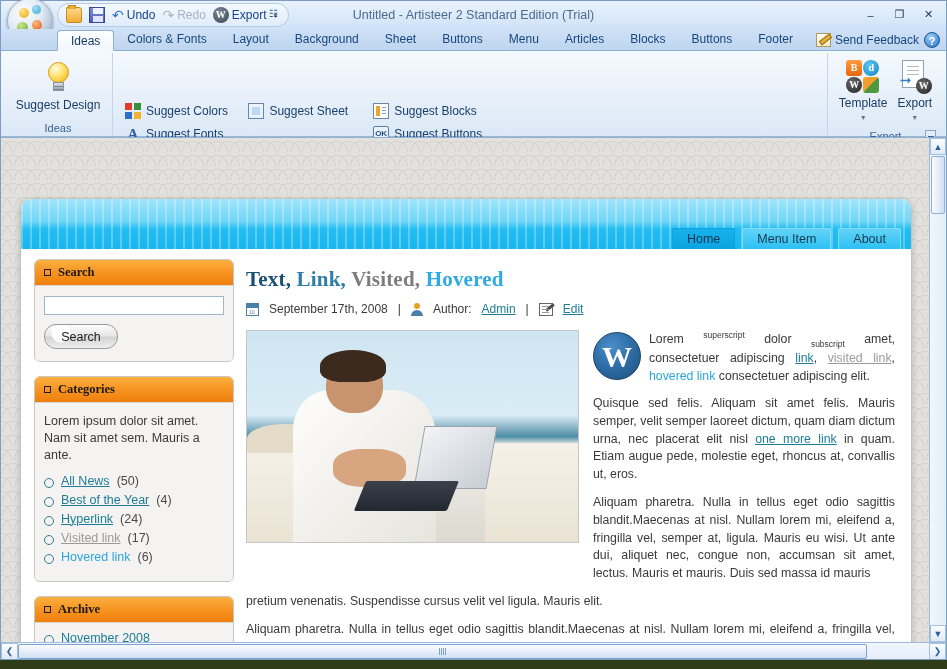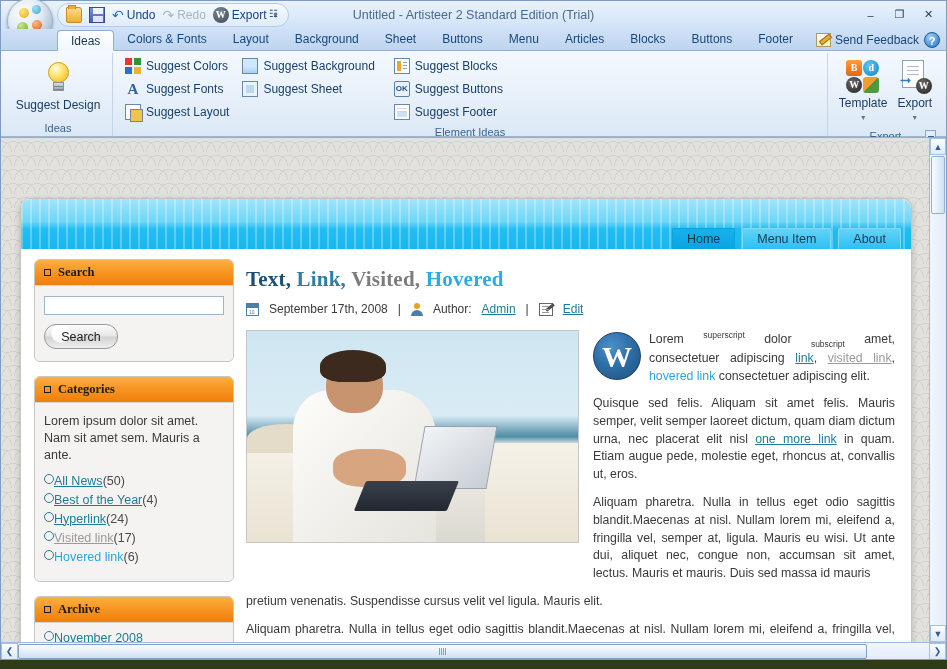--- a/index.html
+++ b/index.html
@@ -107,21 +107,21 @@
   .bulb{
     width:28px;height:34px;position:relative;
   }
   .bulb .glass{
     position:absolute;left:4px;top:0;width:21px;height:21px;border-radius:50%;
     background:radial-gradient(circle at 35% 30%,#fffbe0 0%,#ffe169 45%,#f5ab17 100%);
     border:1px solid #d89a10;
   }
   .bulb .base{position:absolute;left:9px;top:20px;width:11px;height:9px;background:linear-gradient(to bottom,#d8dde3,#9aa3ad);border:1px solid #8a939e;}
   .bulb .base:after{content:"";position:absolute;left:0;top:3px;width:100%;height:1px;background:#7d8791;box-shadow:0 3px 0 #7d8791;}
-  .cmdcols{display:flex;gap:2px;}
+  .cmdcols{display:flex;gap:8px;margin-top:45px;}
   .cmdcol{display:flex;flex-direction:column;gap:1px;}
   .cmd{
     display:flex;align-items:center;gap:5px;padding:2px 6px 2px 3px;border:1px solid transparent;
     border-radius:3px;font-size:12px;color:#18406b;white-space:nowrap;cursor:default;
   }
   .cmd.disabled{color:#a8b3bf;}
   .i16{width:16px;height:16px;position:relative;flex:none;}
   .i-colors{background:
      linear-gradient(to bottom right,#e23b2e 0 0) no-repeat 0 0/7px 7px,
      linear-gradient(#3a8f3a 0 0) no-repeat 9px 0/7px 7px,
@@ -241,21 +241,21 @@
   .s-btn{
     min-width:74px;height:25px;border:1px solid #9a9a9a;border-radius:12px;
     background:
       radial-gradient(circle at 22% 35%, rgba(255,255,255,.9) 0 9px, rgba(255,255,255,0) 10px),
       linear-gradient(to bottom,#fcfcfc 0%,#e6e6e6 48%,#d2d2d2 52%,#efefef 100%);
     font-size:12.5px;color:#222;display:inline-flex;align-items:center;justify-content:center;
     padding:0 12px;cursor:default;
   }
   .cat-text{font-size:12.5px;color:#3a3a3a;line-height:1.35;margin-bottom:10px;}
   .cat-list{list-style:none;margin:0;padding:0;}
-  .cat-list li{display:flex;align-items:flex-start;font-size:12.5px;margin-bottom:5px;color:#3a3a3a;}
+  .cat-list li{display:flex;align-items:flex-end;gap:7px;font-size:12.5px;margin-bottom:5px;color:#3a3a3a;}
   .radio{width:10px;height:10px;border:1.5px solid #2f7b96;border-radius:50%;flex:none;}
   .lnk{color:#1d7d96;text-decoration:underline;cursor:pointer;}
   .lnk.visited{color:#9a9a9a;text-decoration:underline;}
   .lnk.hovered{color:#29a6e0;text-decoration:none;}
   .cnt{color:#4a4a4a;}
   
   .article{flex:1;min-width:0;padding:8px 8px 0 2px;}
   .a-title{font:bold 21px "Liberation Serif",serif;margin:0 0 10px 0;letter-spacing:.2px;}
   .a-title .t1{color:#1b4f73;}
   .a-title .t2{color:#2f7ea8;}
@@ -387,24 +387,20 @@
               <span class="i16 i-fonts">A</span>
               <span>Suggest Fonts</span>
             </div>
             <div class="cmd">
               <span class="i16 i-layout"></span>
               <span>Suggest Layout</span>
             </div>
           </div>
 
           <div class="cmdcol">
-            <div class="cmd">
-              <span class="i16 i-bg"></span>
-              <span>Suggest Background</span>
-            </div>
             <div class="cmd">
               <span class="i16 i-sheet"></span>
               <span>Suggest Sheet</span>
             </div>
           </div>
 
 
           <div class="cmdcol" style="margin-left:6px;">
             <div class="cmd">
               <span class="i16 i-blocks"></span>

